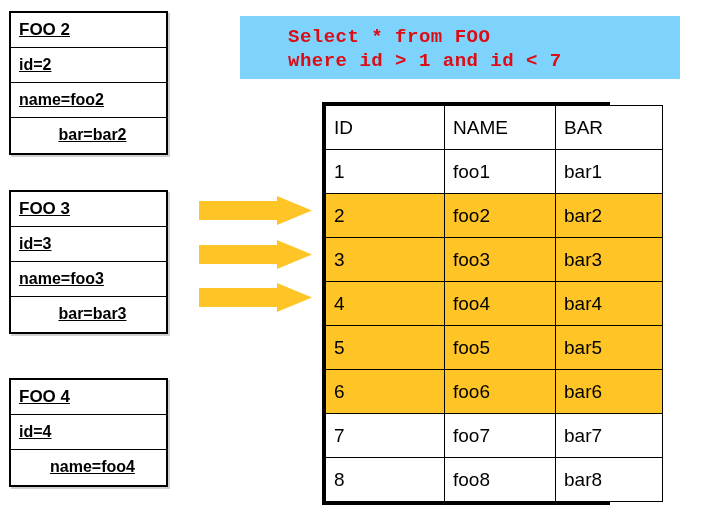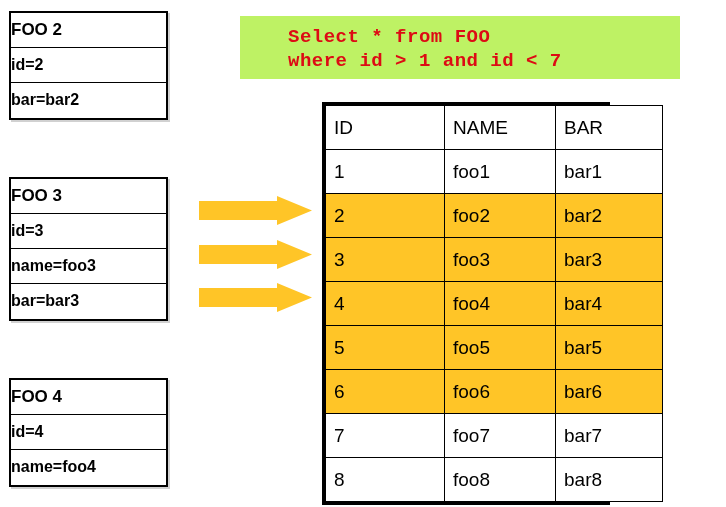--- a/index.html
+++ b/index.html
@@ -23,35 +23,38 @@
     border: 2px solid #000000;
     box-sizing: border-box;
     background: #ffffff;
     box-shadow: 2px 2px 0 rgba(0,0,0,0.18);
   }
   .record-box .rec-row {
     border-bottom: 1.5px solid #000000;
     box-sizing: border-box;
     height: 35px;
     line-height: 33px;
+    padding-left: 8px;
     font-size: 16px;
     font-weight: bold;
     color: #000000;
     white-space: nowrap;
     overflow: hidden;
+    text-decoration: underline;
   }
   .record-box .rec-row:last-child {
     border-bottom: none;
+    text-align: center;
   }
   .record-box .rec-title {
     font-size: 17px;
   }
 
   #box-foo2 { top: 11px; }
-  #box-foo3 { top: 177px; }
+  #box-foo3 { top: 190px; }
   #box-foo4 { top: 352px; margin-top: 26px; }
 
   
   .arrow {
     position: absolute;
     left: 199px;
     width: 113px;
     height: 29px;
   }
   .arrow svg { display: block; width: 113px; height: 29px; }
@@ -59,21 +62,21 @@
   #arrow-2 { top: 240px; }
   #arrow-3 { top: 283px; }
 
   
   #sql-box {
     position: absolute;
     left: 240px;
     top: 16px;
     width: 440px;
     height: 63px;
-    background: #bef264;
+    background: #7dd3fc;
     box-sizing: border-box;
     padding: 9px 0 0 48px;
   }
   #sql-box .sql-line {
     font-family: "Liberation Mono", "DejaVu Sans Mono", monospace;
     font-size: 19px;
     font-weight: bold;
     color: #dd0b14;
     line-height: 24px;
     white-space: pre;
@@ -112,20 +115,21 @@
   #result-table col.c-id   { width: 119px; }
   #result-table col.c-name { width: 111px; }
   #result-table col.c-bar  { width: 107px; }
 </style>
 </head>
 <body>
 
 <div class="record-box" id="box-foo2">
   <div class="rec-row rec-title">FOO 2</div>
   <div class="rec-row">id=2</div>
+  <div class="rec-row">name=foo2</div>
   <div class="rec-row">bar=bar2</div>
 </div>
 
 <div class="record-box" id="box-foo3">
   <div class="rec-row rec-title">FOO 3</div>
   <div class="rec-row">id=3</div>
   <div class="rec-row">name=foo3</div>
   <div class="rec-row">bar=bar3</div>
 </div>
 

